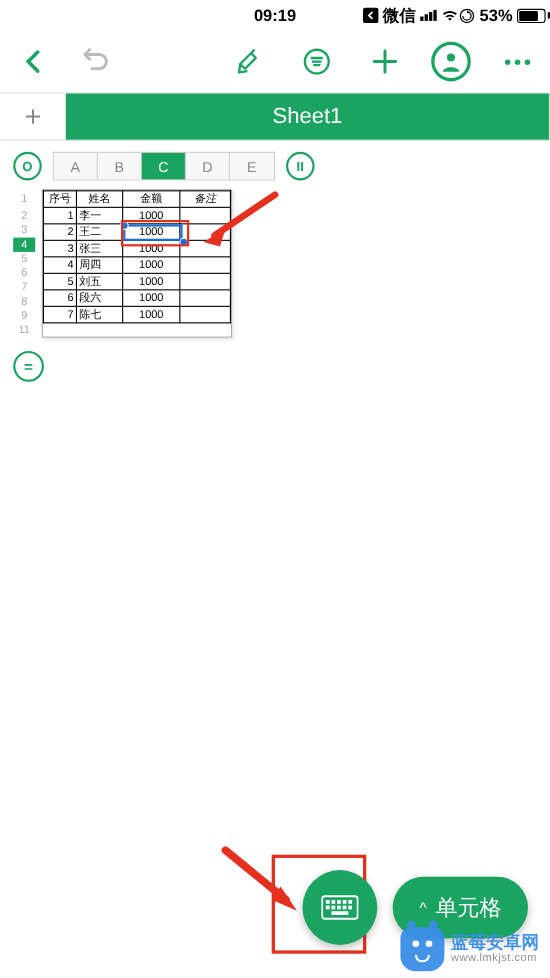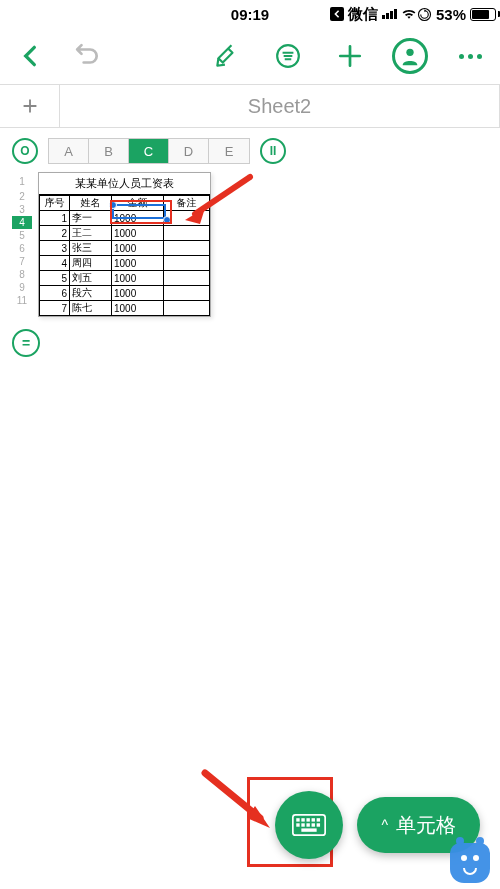--- a/index.html
+++ b/index.html
@@ -72,22 +72,22 @@
     .row-headers { display: flex; flex-direction: column; margin-right: 6px; }
     .row-h { width: 20px; height: 13px; font-size: 10px; color: #aaa; display: flex; align-items: center; justify-content: center; }
     .row-h.first { height: 18px; }
     .row-h.selected { background: #1ba362; color: #fff; }
     .sheet-box { border: 1px solid #aaa; background: #fff; box-shadow: 2px 2px 4px rgba(0,0,0,0.1); }
     .sheet-title { text-align: center; font-size: 11px; padding: 3px 0; border-bottom: 1px solid #000; }
     .sheet-table { border-collapse: collapse; }
     .sheet-table th, .sheet-table td { border: 1px solid #000; font-size: 10px; padding: 0 2px; height: 13px; font-weight: normal; }
     .c-seq { width: 30px; text-align: right; }
     .c-name { width: 42px; text-align: left; }
-    .c-amt { width: 52px; text-align: left; }
-    .c-note { width: 46px; }
+    .c-amt { width: 52px; text-align: center; }
+    .c-note { width: 46px; font-style: italic; }
     .sheet-table th { text-align: center; }
     
     .sel-cell { position: relative; }
     .sel-overlay { position: absolute; border: 2px solid #1b6fd8; pointer-events: none; }
     .sel-dot { position: absolute; width: 8px; height: 8px; background: #1b6fd8; border: 1px solid #fff; border-radius: 50%; }
     .red-box { position: absolute; border: 2.5px solid #e53020; pointer-events: none; }
     .red-arrow { position: absolute; pointer-events: none; }
     
     .formula-btn { margin: 12px; width: 28px; height: 28px; border: 2px solid #1ba362; border-radius: 50%; display: flex; align-items: center; justify-content: center; color: #1ba362; font-size: 14px; font-weight: bold; cursor: pointer; }
     
@@ -192,21 +192,21 @@
     </div>
   </div>
 </div>
 
 <div class="sheet-tabs">
   <div class="sheet-add">
     <svg viewBox="0 0 24 24">
         <path d="M12 5 V19 M5 12 H19" stroke="#888" stroke-width="2"></path>
       </svg>
   </div>
-  <div class="sheet-tab">Sheet2</div>
+  <div class="sheet-tab active">Sheet1</div>
 </div>
 
 <div class="col-strip">
   <div class="circle-btn">O</div>
   <div class="col-headers">
     <div class="col-h">A</div>
     <div class="col-h">B</div>
     <div class="col-h selected">C</div>
     <div class="col-h">D</div>
     <div class="col-h">E</div>
@@ -221,21 +221,20 @@
     <div class="row-h">3</div>
     <div class="row-h selected">4</div>
     <div class="row-h">5</div>
     <div class="row-h">6</div>
     <div class="row-h">7</div>
     <div class="row-h">8</div>
     <div class="row-h">9</div>
     <div class="row-h">11</div>
   </div>
   <div class="sheet-box" style="position:relative;">
-    <div class="sheet-title">某某单位人员工资表</div>
     <table class="sheet-table">
       <tbody>
           <tr>
         <th class="c-seq">序号</th>
         <th class="c-name">姓名</th>
         <th class="c-amt">金额</th>
         <th class="c-note">备注</th>
       </tr>
       <tr>
             <td class="c-seq">1</td>
@@ -328,13 +327,17 @@
 </div>
 
 <div class="watermark">
   <div class="wm-badge">
     <div class="wm-eyes">
         <span></span>
         <span></span>
       </div>
     <div class="wm-mouth"></div>
   </div>
+  <div class="wm-text">
+    <span class="t1">蓝莓安卓网</span>
+    <span class="t2">www.lmkjst.com</span>
+  </div>
 </div>
 
 </body></html>

